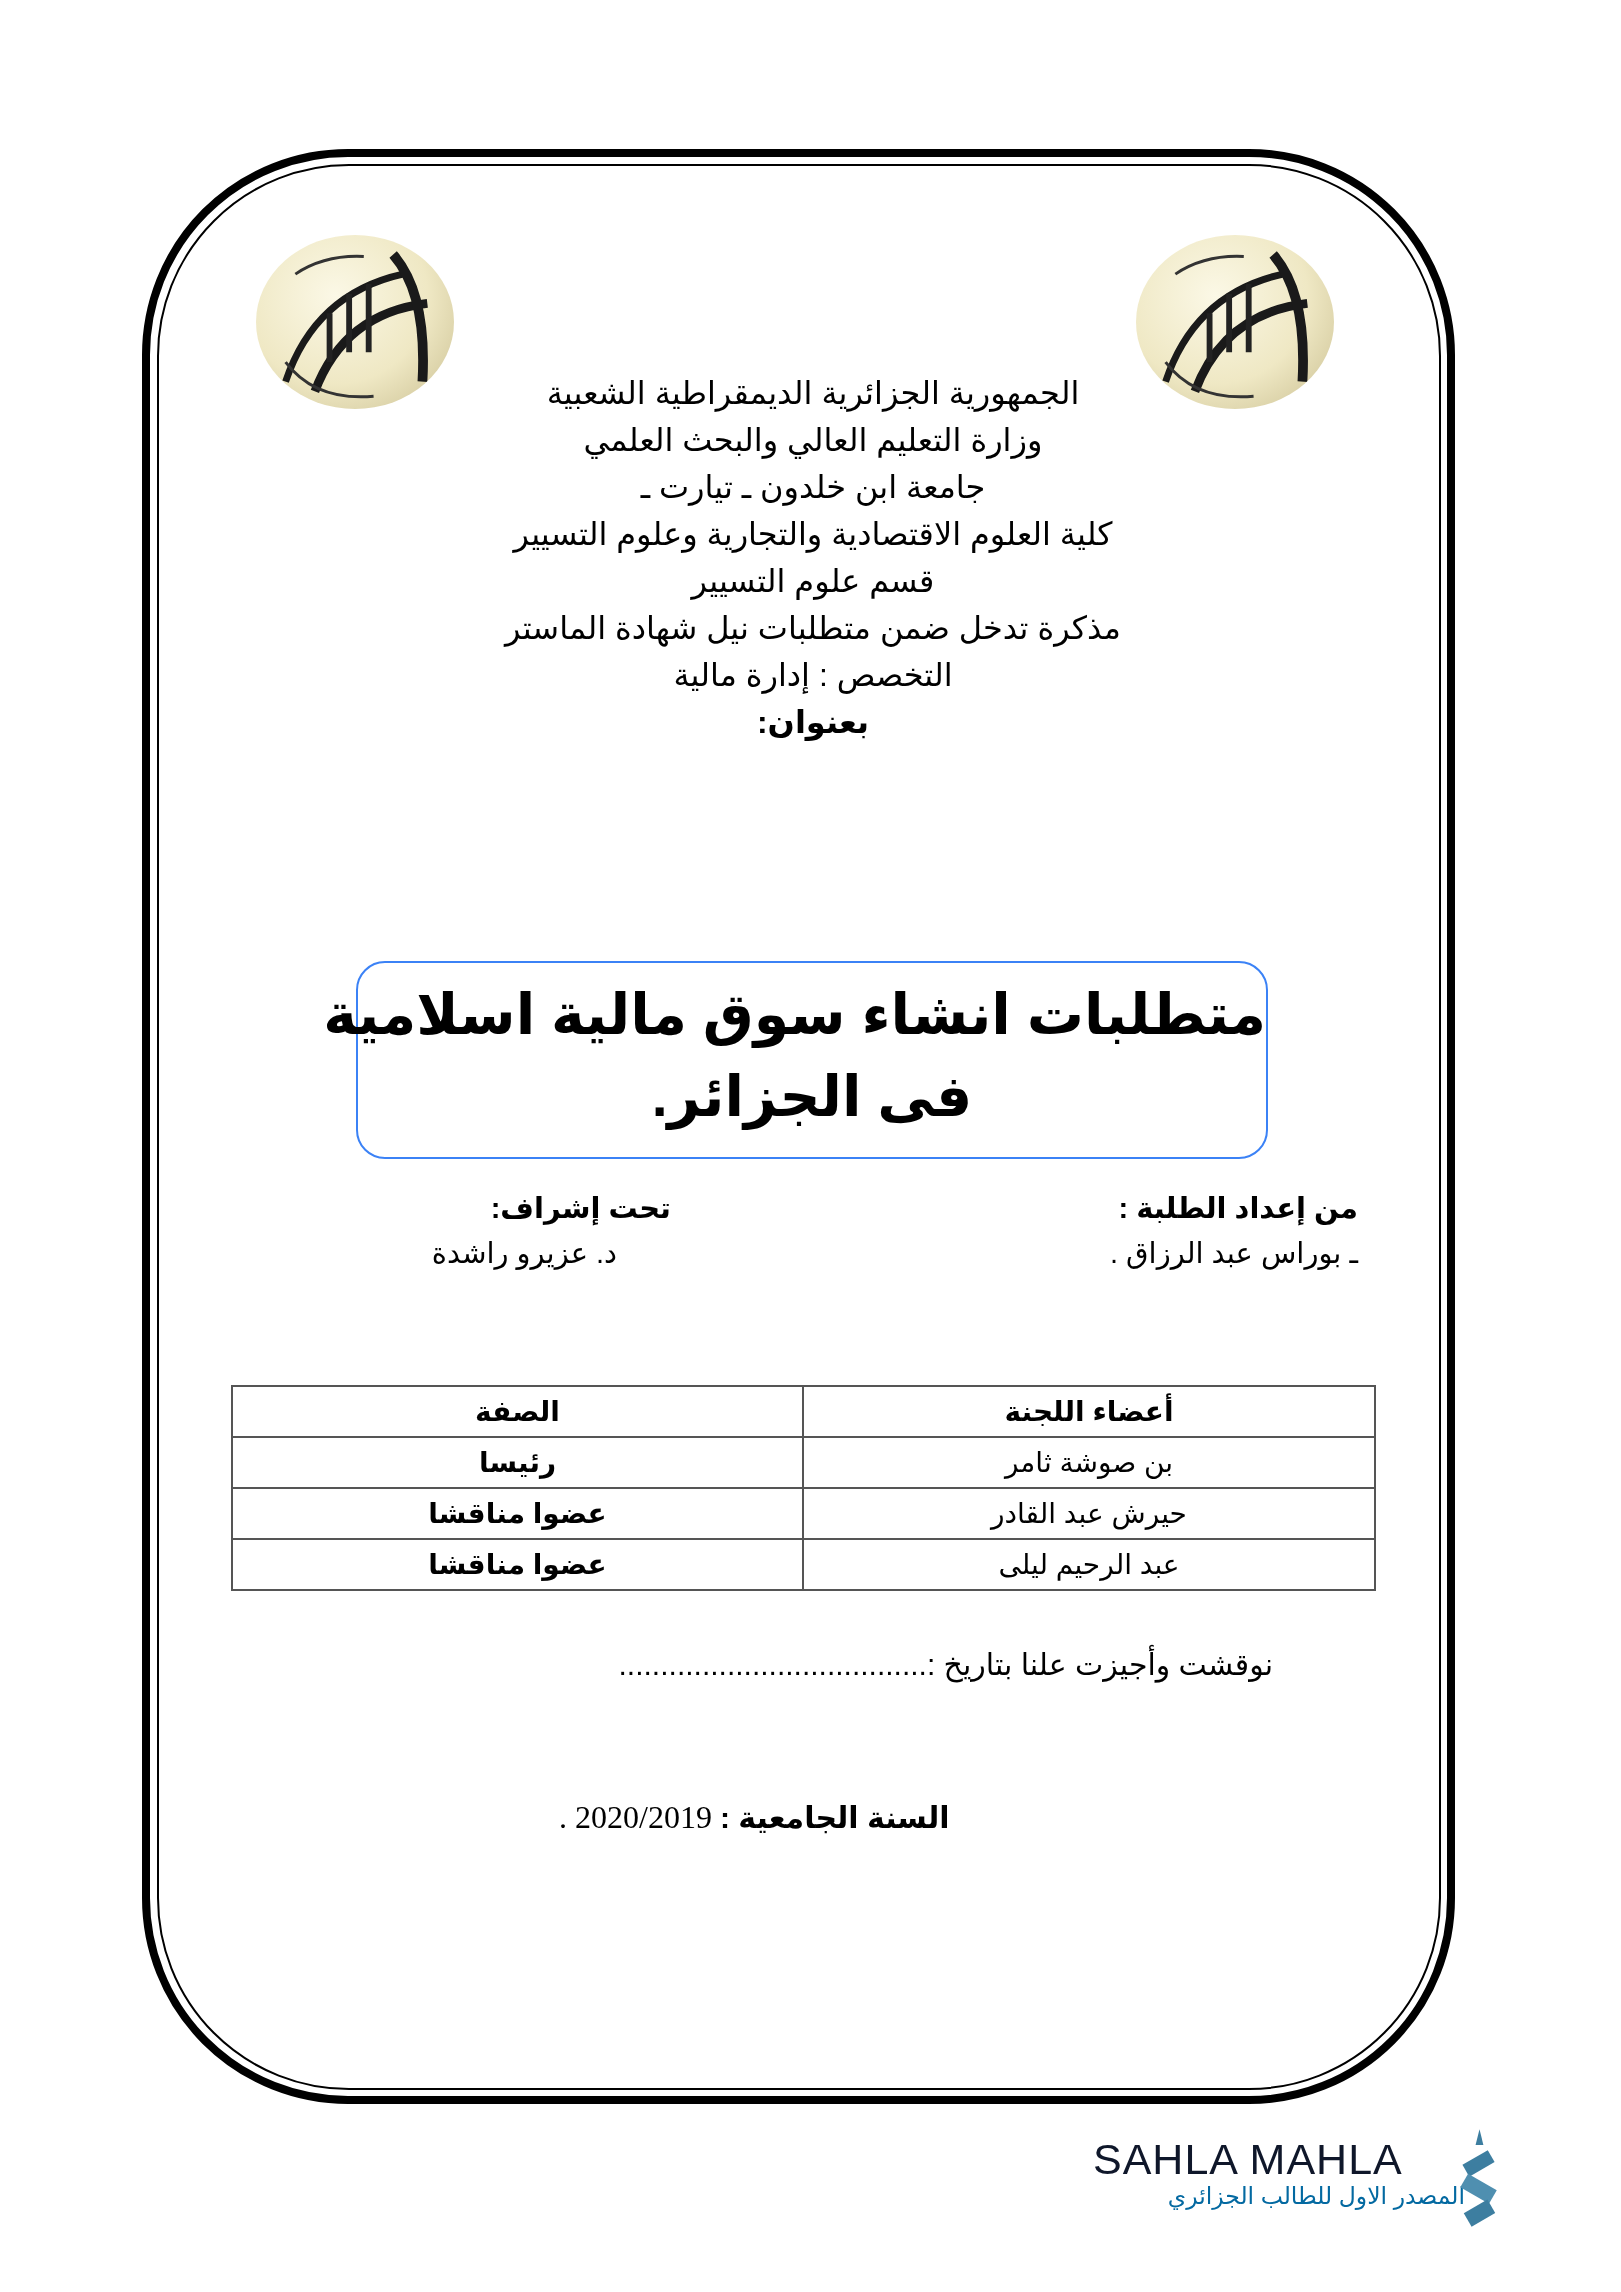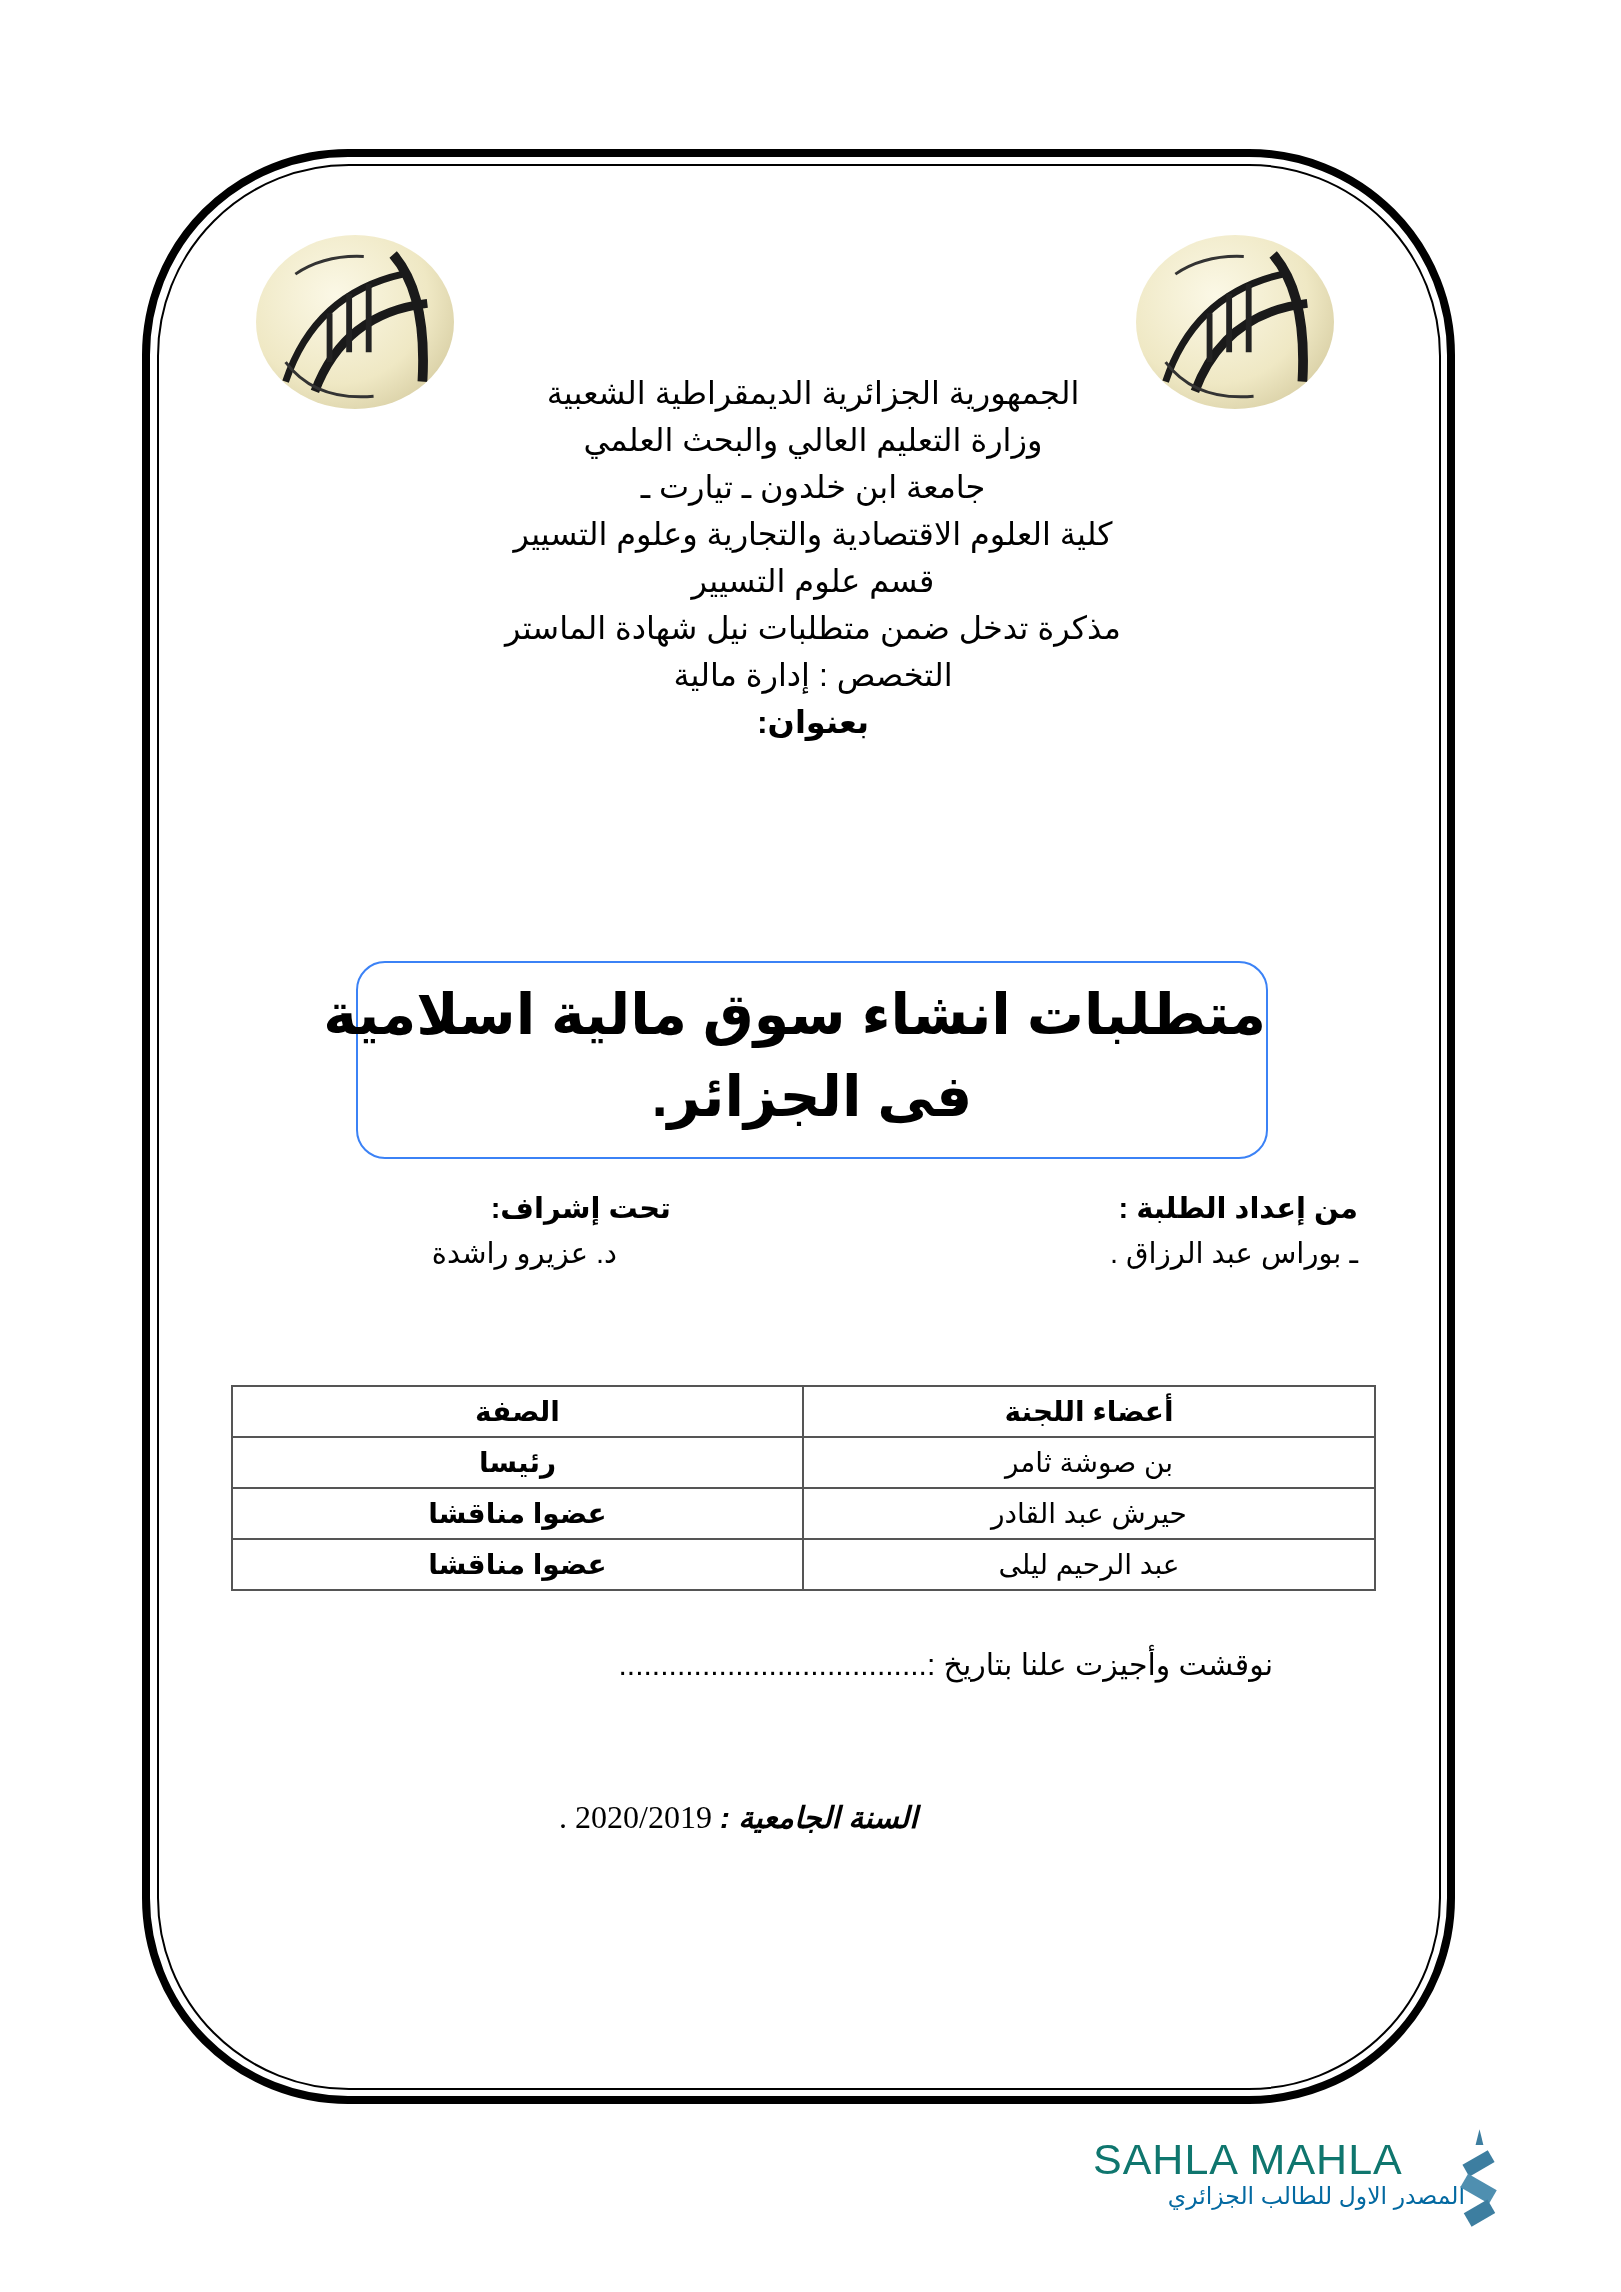--- a/index.html
+++ b/index.html
@@ -31,24 +31,24 @@
   .sup { position:absolute; left:279px; top:1186px; direction:rtl; text-align:right;
          font-size:29px; line-height:45px; width:392px; }
   .sup .head { font-weight:bold; padding-right:0; }
   table.jury { position:absolute; left:231px; top:1385px; width:1145px; border-collapse:collapse;
                direction:rtl; font-size:28px; }
   table.jury td { border:2px solid #555; height:49px; text-align:center; padding:0; }
   table.jury td.b { font-weight:bold; }
   table.jury td.col-name { width:570px;border-radius:25px; }
   .discuss { position:absolute; right:348px; top:1647px; direction:rtl; font-size:30px; white-space:nowrap; }
   .year { position:absolute; left:559px; top:1799px; direction:rtl; font-size:30px; white-space:nowrap; }
-  .year .lbl { font-weight:bold;font-style:italic; }
+  .year .lbl { font-weight:bold; }
   .year .val { font-family:"Liberation Serif", serif; font-size:32px; }
   .brand { position:absolute; left:1093px; top:2137px; width:372px; }
-  .brand .name { color:#0f766e; font-size:43px; letter-spacing:1px; line-height:45px; white-space:nowrap; }
+  .brand .name { color:#0f172a; font-size:43px; letter-spacing:1px; line-height:45px; white-space:nowrap; }
   .brand .tag { color:#0369a1; font-size:23.5px; direction:rtl; text-align:right; width:372px; white-space:nowrap; }
   .brand-mark { position:absolute; left:1460px; top:2127px; width:39px; height:108px; }
 </style>
 </head>
 <body>
 
 <div class="frame-outer"></div>
 <div class="frame-inner"></div>
 
 <div class="seal seal-left">

